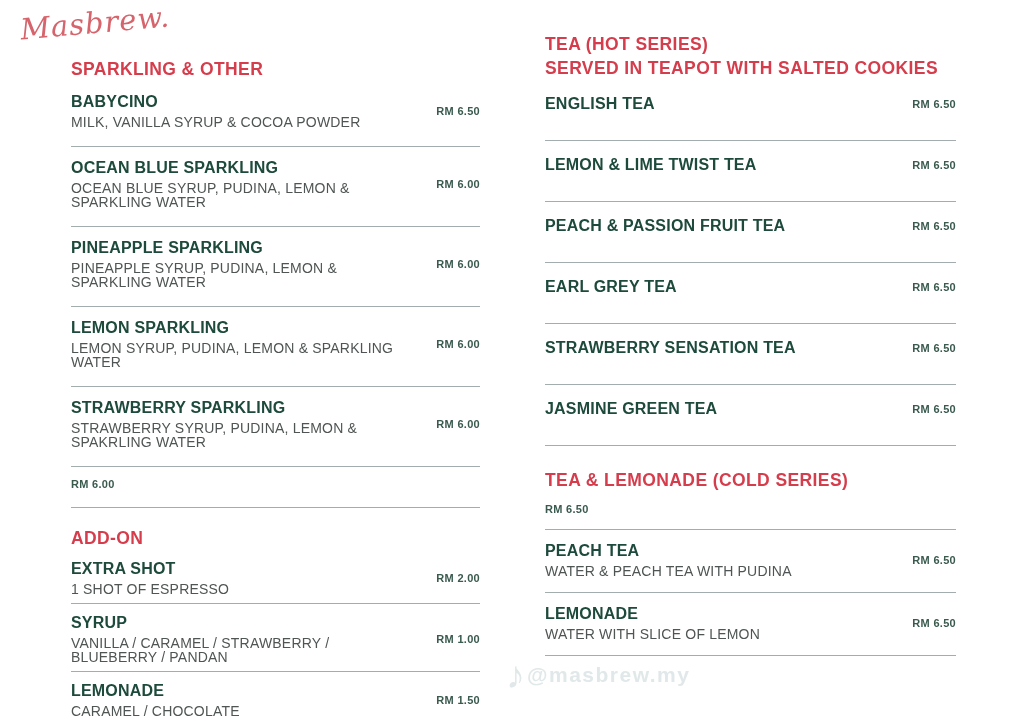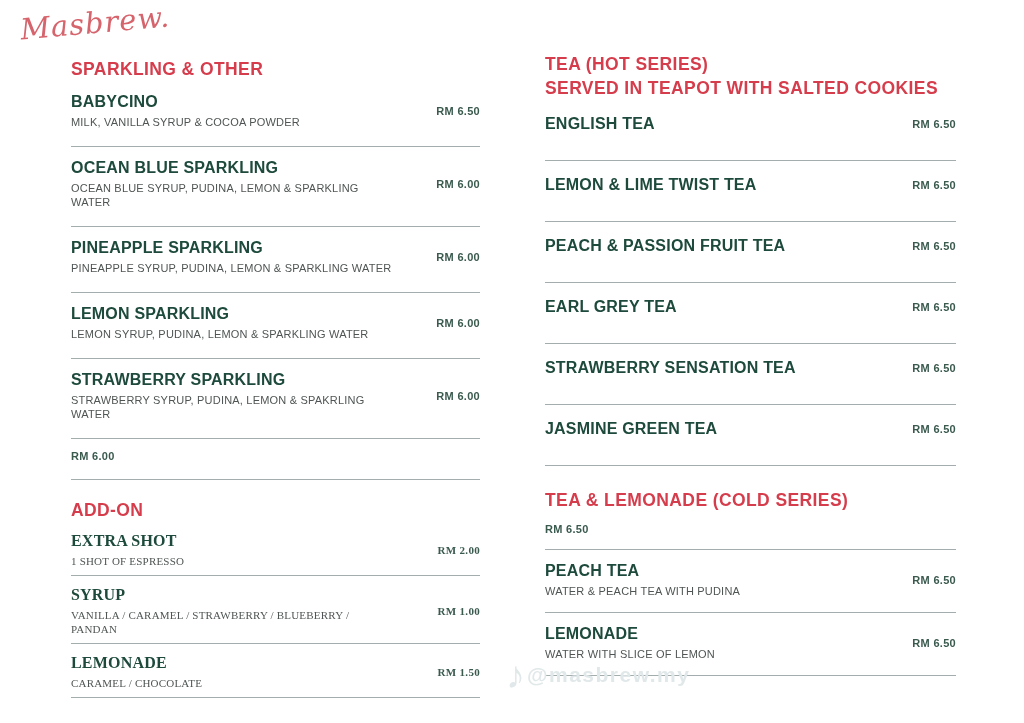--- a/index.html
+++ b/index.html
@@ -14,49 +14,49 @@
     position:absolute; left:20px; top:6px;
     font-family:"DejaVu Serif", serif;
     font-style:italic;
     font-size:29px;
     color:#d6646c;
     transform:rotate(-5deg);
     letter-spacing:1px;
   }
   .col { position:absolute; }
   .col-left  { left:71px;  top:57px; width:409px; }
-  .col-right { left:545px; top:52px; width:411px; }
+  .col-right { left:545px; top:32px; width:411px; }
 
   .section-heading {
     font-size:17.5px; font-weight:bold;
     color:#d63d4c;
     letter-spacing:.4px;
     line-height:24px;
     margin:0;
   }
   .sec-addon { margin-top:18px; }
   .sec-cold  { margin-top:22px; }
 
   .item {
     display:flex; justify-content:space-between; align-items:center;
     border-bottom:1px solid #a3adad;
   }
   .sec-sparkling .item { padding:11px 0 17px; }
-  .sec-addon     .item { padding:9px 0 7px;font-family:Liberation Serif, serif; }
+  .sec-addon     .item { padding:9px 0 7px; }
   .sec-hot       .item { padding:14px 0 26px; }
   .sec-cold      .item { padding:11px 0 14px; }
 
   .item-name {
     font-size:16px; font-weight:bold;
     color:#1d4a3c;
     letter-spacing:.2px;
     line-height:20px;
   }
   .item-desc {
-    font-size:11px;
+    font-size:14px;
     color:#4f5554;
     letter-spacing:.2px;
     line-height:14px;
     margin-top:3px;
     max-width:330px;
   }
   .item-price {
     font-size:11px; font-weight:bold;
     color:#3a5a4e;
     letter-spacing:.3px;

